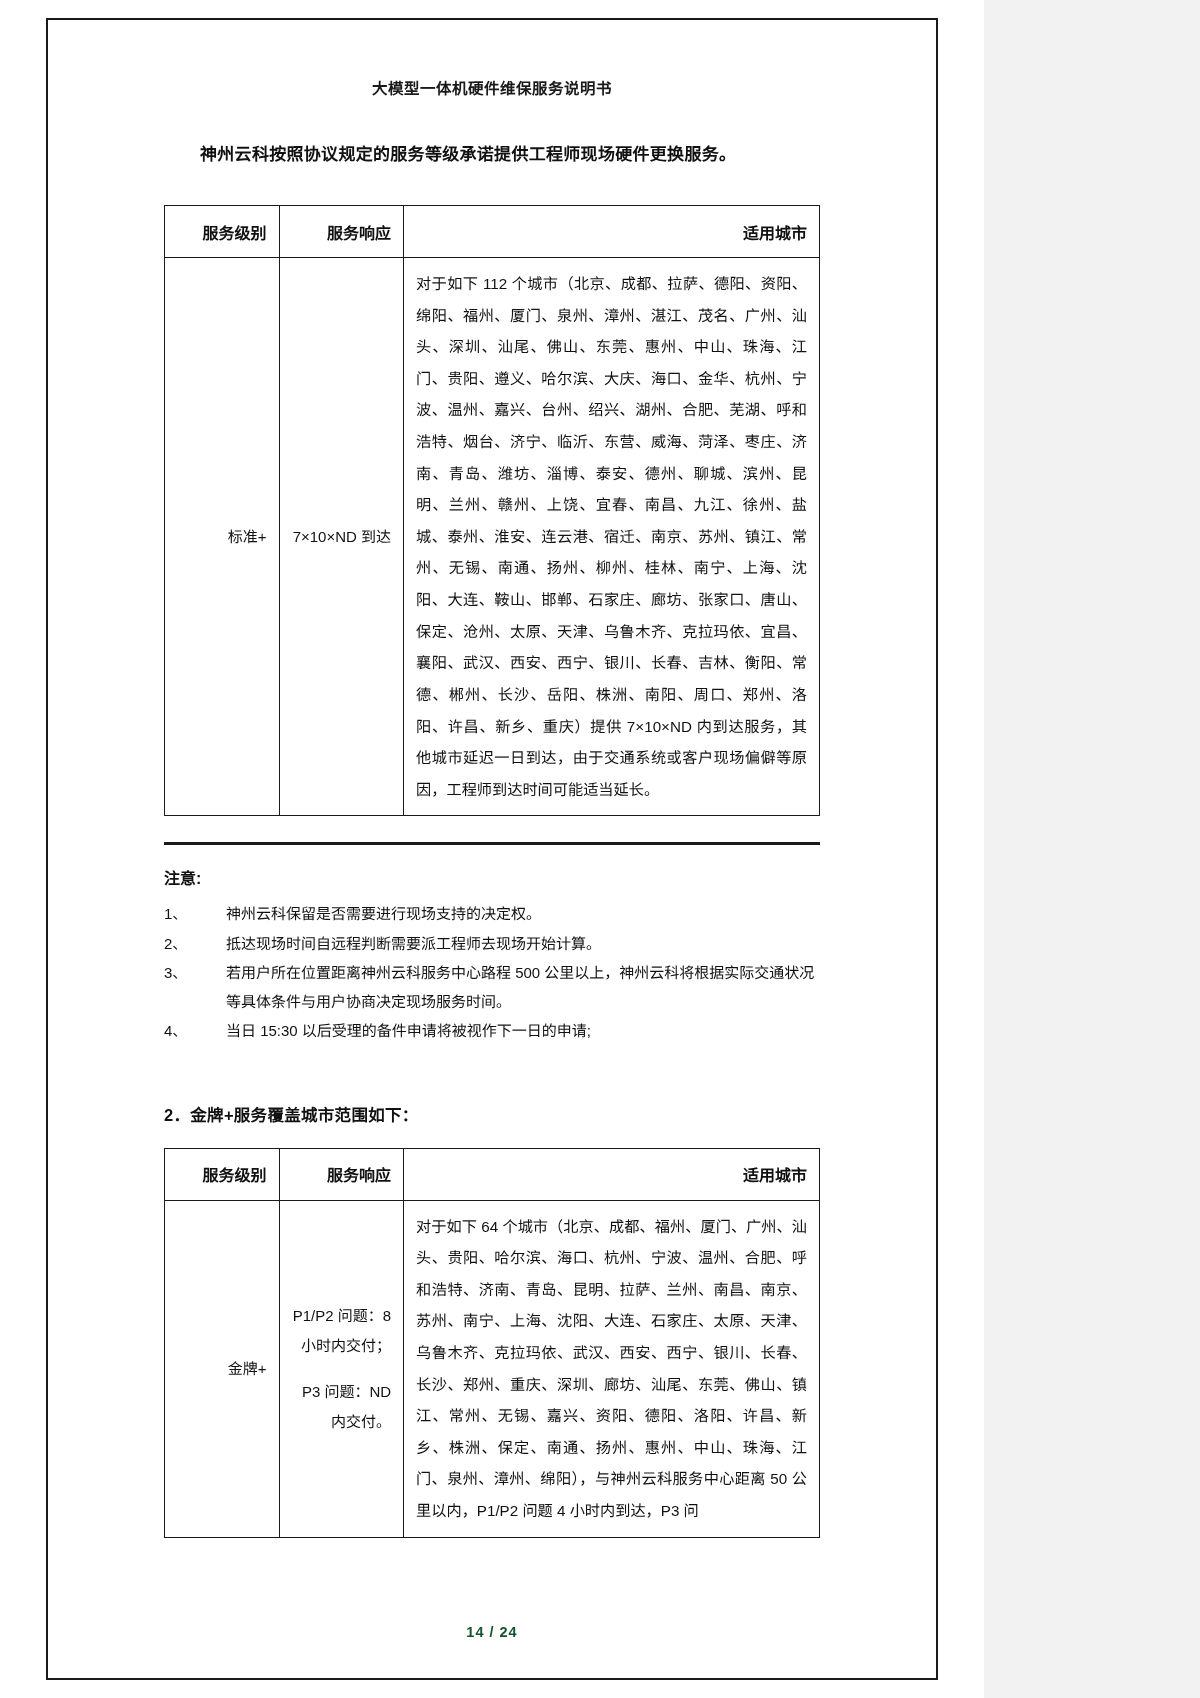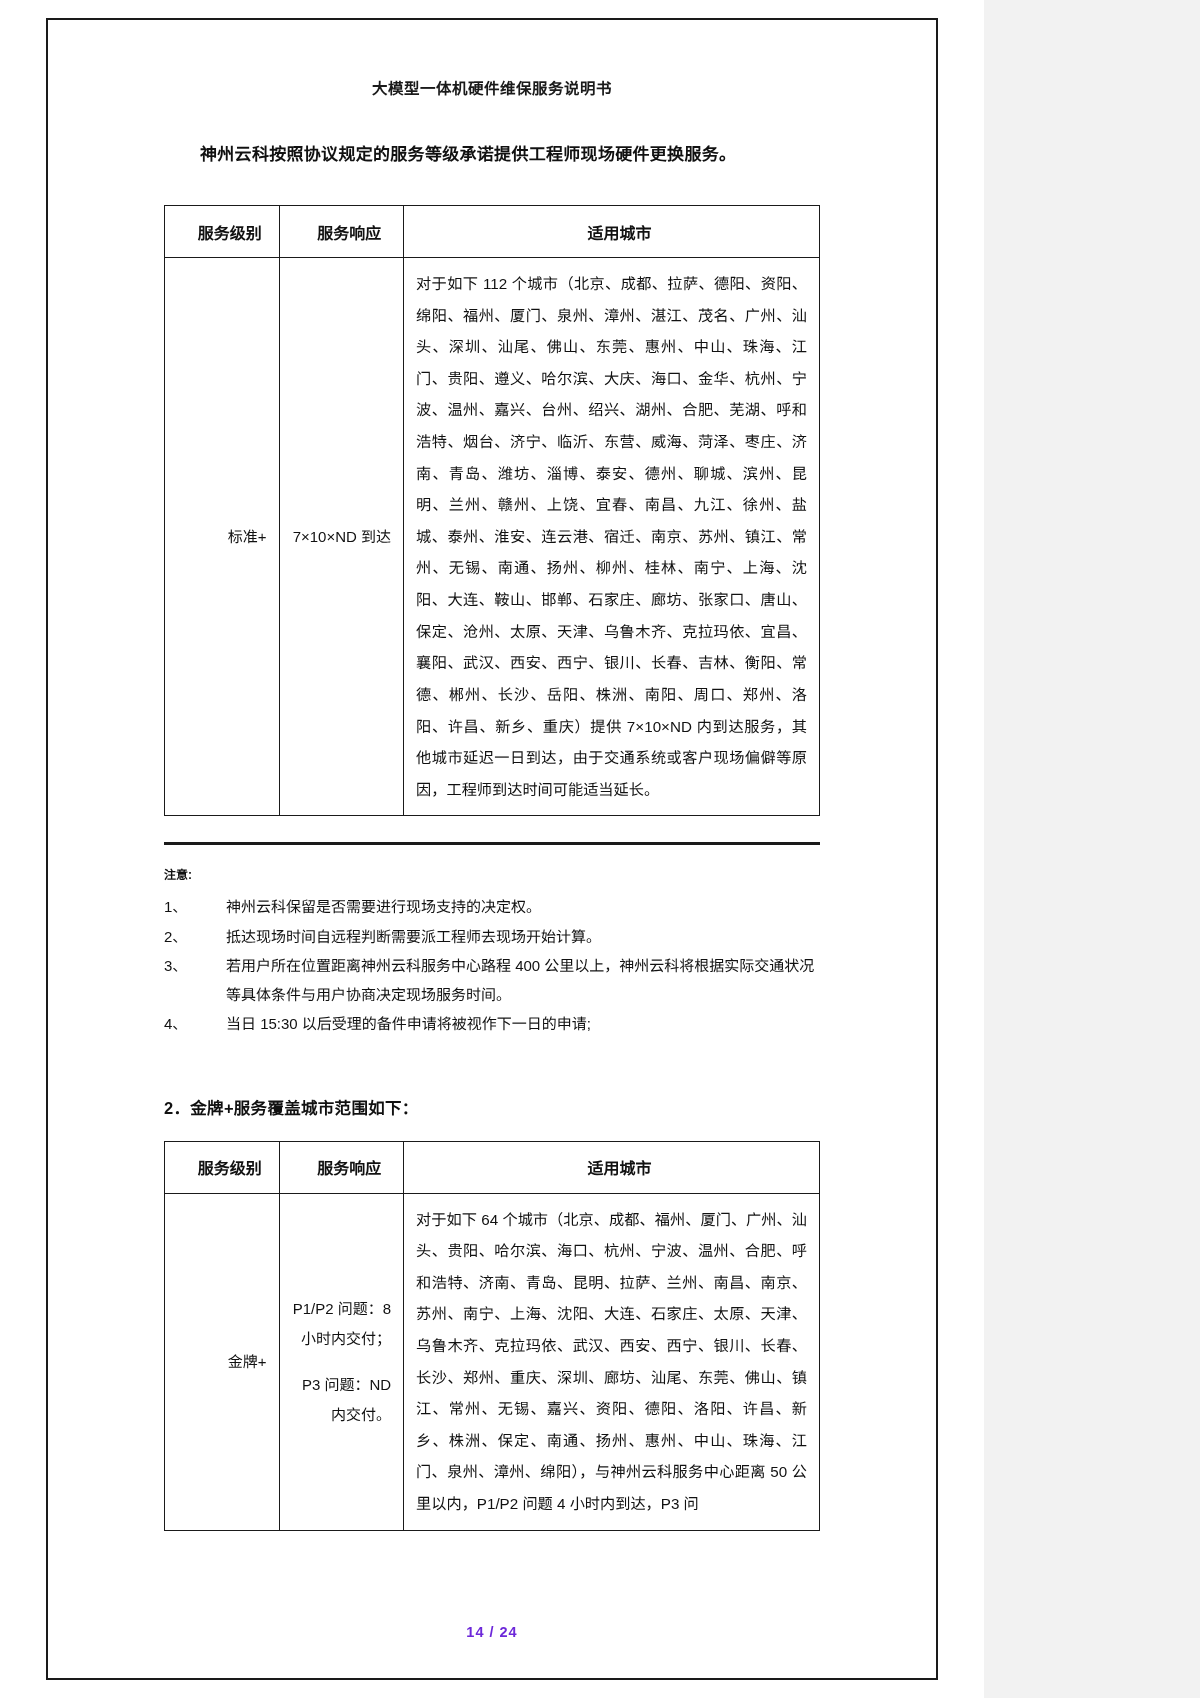--- a/index.html
+++ b/index.html
@@ -65,21 +65,21 @@
     table-layout: fixed;
     margin: 0 0 0 0;
   }
   table.svc td, table.svc th {
     border: 1.5px solid #1a1a1a;
     vertical-align: middle;
     padding: 10px 12px;
     box-sizing: border-box;
   }
   table.svc th {
-    text-align: center;
+    text-align: right;
     font-size: 16px;
     font-weight: bold;
     color: #111;
     height: 52px;
     padding-left: 28px;
   }
   .col-level { width: 17.5%; }
   .col-resp  { width: 19%; }
   .col-city  { width: 63.5%; }
 
@@ -96,21 +96,21 @@
     color: #111;
     line-height: 2.08;
     padding: 16px 16px 16px 16px;
   }
   .rule {
     border: none;
     border-top: 3px solid #1a1a1a;
     margin: 26px 0 20px 0;
   }
   .notice-title {
-    font-size: 12px;
+    font-size: 16px;
     font-weight: bold;
     color: #111;
     margin: 0 0 10px 0;
   }
   ol.notes {
     list-style: none;
     margin: 0;
     padding: 0;
   }
   ol.notes li {
@@ -130,21 +130,21 @@
   }
   .spacer-big { height: 56px; }
   .footer {
     position: absolute;
     left: 0;
     right: 0;
     bottom: 40px;
     text-align: center;
     font-size: 14.5px;
     font-weight: bold;
-    color: #6d28d9;
+    color: #14532d;
     letter-spacing: 1px;
   }
   .table2-wrap { margin-top: 4px; }
   .gold-resp p {
     margin: 0 0 16px 0;
   }
   .gold-resp p:last-child { margin-bottom: 0; }
 </style>
 </head>
 <body>
@@ -188,21 +188,21 @@
       <li>
         <span class="num">1、</span>
         <span class="txt">神州云科保留是否需要进行现场支持的决定权。</span>
       </li>
       <li>
         <span class="num">2、</span>
         <span class="txt">抵达现场时间自远程判断需要派工程师去现场开始计算。</span>
       </li>
       <li>
         <span class="num">3、</span>
-        <span class="txt">若用户所在位置距离神州云科服务中心路程 400 公里以上，神州云科将根据实际交通状况等具体条件与用户协商决定现场服务时间。</span>
+        <span class="txt">若用户所在位置距离神州云科服务中心路程 500 公里以上，神州云科将根据实际交通状况等具体条件与用户协商决定现场服务时间。</span>
       </li>
       <li>
         <span class="num">4、</span>
         <span class="txt">当日 15:30 以后受理的备件申请将被视作下一日的申请;</span>
       </li>
     </ol>
 
     <div class="spacer-big"></div>
 
     <h2 class="section-title">2．金牌+服务覆盖城市范围如下：</h2>

